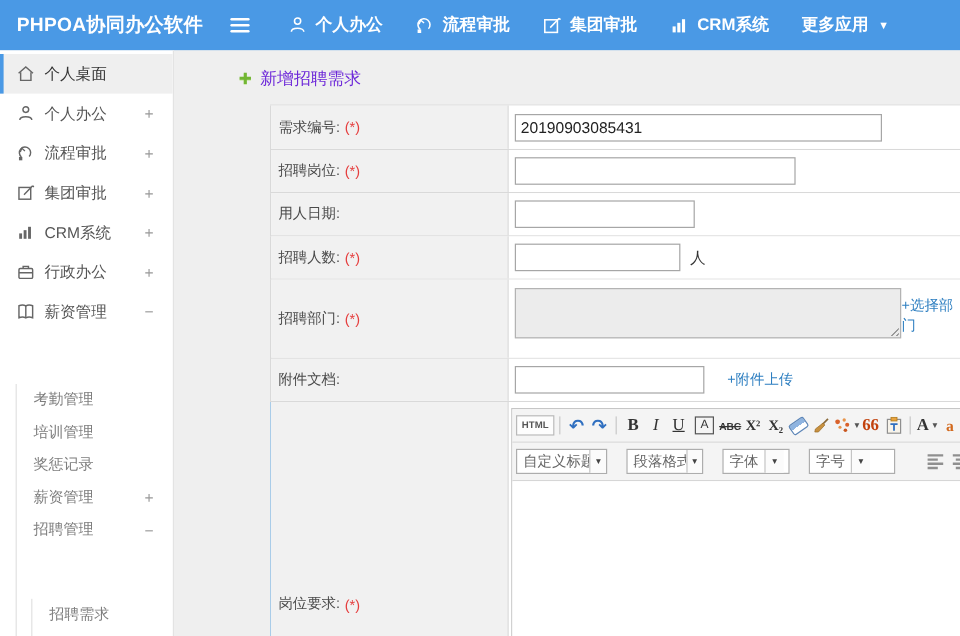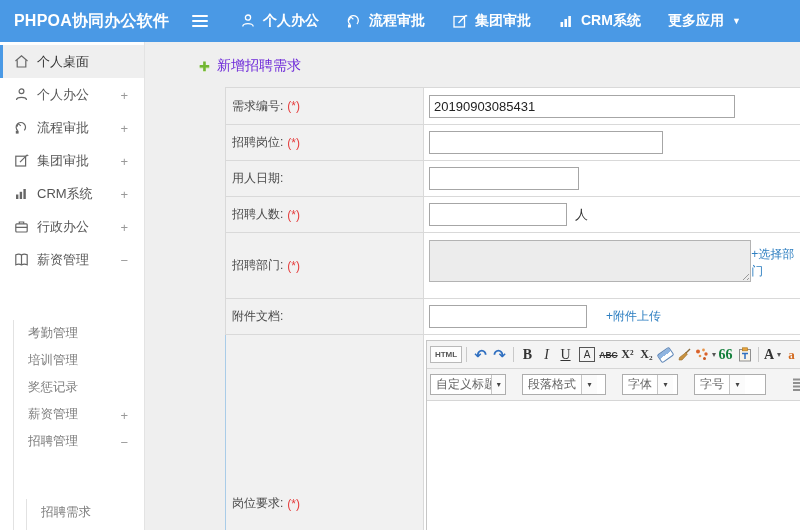--- a/index.html
+++ b/index.html
@@ -71,21 +71,21 @@
   .tb.htmlb{font-size:8px;font-weight:bold;color:#555;border:1px solid #b9b9b9;background:#fdfdfd;
             height:15px;min-width:26px;padding:0 2px;}
   .sep{width:1px;height:15px;background:#c9c9c9;margin:0 4px;flex:0 0 aupx;}
   .undo,.redo{color:#2f6fc0;font-size:15px;font-weight:bold;}
   .bB{font-family:"Liberation Serif","DejaVu Serif",serif;font-weight:bold;font-size:14px;}
   .bI{font-family:"Liberation Serif","DejaVu Serif",serif;font-style:italic;font-size:14px;}
   .bU{font-family:"Liberation Serif","DejaVu Serif",serif;text-decoration:underline;font-size:14px;}
   .abox{font-size:10px;border:1px solid #555;height:13px;min-width:12px;margin:0 4px;padding:0 1px;}
   .abc{font-size:8.5px;font-weight:bold;text-decoration:line-through;}
   .scr{font-family:"Liberation Serif","DejaVu Serif",serif;font-size:12px;font-weight:bold;}
-  .quote{color:#15803d;font-family:"Liberation Serif","DejaVu Serif",serif;font-weight:bold;font-size:14px;}
+  .quote{color:#c2410c;font-family:"Liberation Serif","DejaVu Serif",serif;font-weight:bold;font-size:14px;}
   .eraser{width:13px;height:8px;display:block;transform:rotate(-35deg);border:1px solid #5d86b8;
           background:linear-gradient(180deg,#8fb4e0 50%,#fff 50%);border-radius:2px;}
   .fc{font-family:"Liberation Serif","DejaVu Serif",serif;font-weight:bold;font-size:14px;color:#333;}
   .ccar{font-size:8px;color:#555;margin-left:3px;}
   .bcolor{color:#d2691e;font-family:"Liberation Serif","DejaVu Serif",serif;font-weight:bold;font-size:13px;}
   .combo{display:inline-flex;height:21px;box-sizing:border-box;border:1px solid #adadad;background:#fff;
          margin-right:16px;align-items:stretch;cursor:pointer;flex:0 0 auto;}
   .combo .ct{font-size:12px;color:#666;line-height:19px;padding:0 5px;overflow:hidden;}
   .combo .cc{width:15px;border-left:1px solid #c5c5c5;display:flex;align-items:center;
              justify-content:center;font-size:8px;color:#444;background:#fbfbfb;}
@@ -393,21 +393,21 @@
                   <span class="ccar">▾</span>
                 </span>
                 <span class="tb bcolor">a</span>
               </div>
 
               <div class="tbar tbar2">
                 <span class="combo" style="width:76px">
                   <span class="ct">自定义标题</span>
                   <span class="cc">▾</span>
                 </span>
-                <span class="combo" style="width:84px">
+                <span class="combo" style="width:64px">
                   <span class="ct">段落格式</span>
                   <span class="cc">▾</span>
                 </span>
                 <span class="combo" style="width:56px">
                   <span class="ct">字体</span>
                   <span class="cc">▾</span>
                 </span>
                 <span class="combo" style="width:72px">
                   <span class="ct">字号</span>
                   <span class="cc">▾</span>

